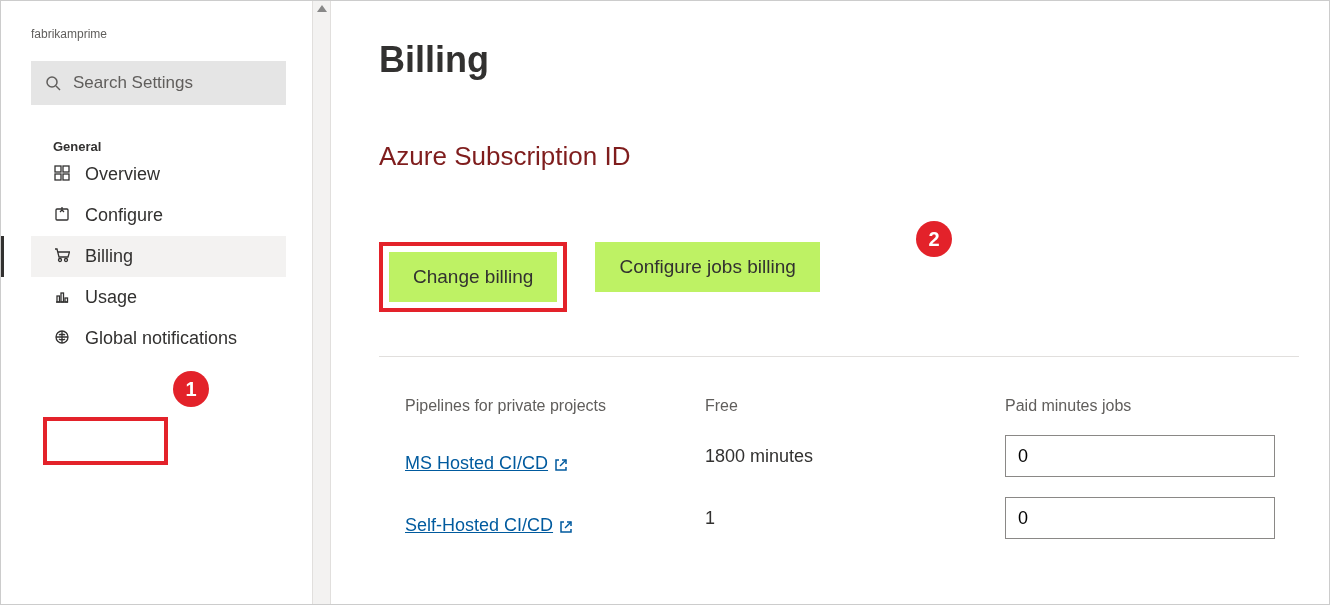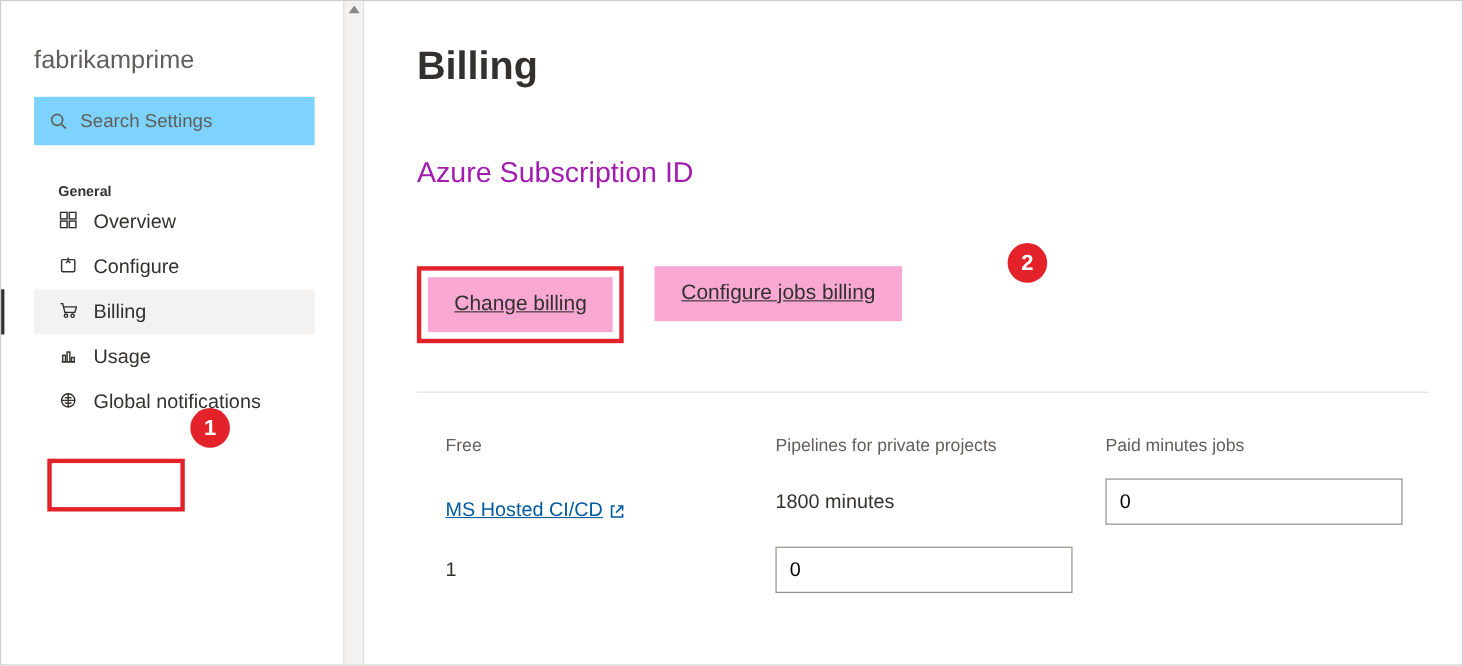--- a/index.html
+++ b/index.html
@@ -47,27 +47,27 @@
     width: calc(100% - 18px);
   }
   .org-title {
     font-size: 26px;
     font-weight: 600;
     white-space: nowrap;
     overflow: hidden;
     text-overflow: ellipsis;
   }
   .org-sub {
-    font-size: 23px;
+    font-size: 12px;
     color: #605e5c;
-    margin-top: 16px;
+    margin-top: 2px;
   }
   .search-box {
     margin-top: 20px;
-    background: #7dd3fc;
+    background: #e5e5e5;
     height: 44px;
     display: flex;
     align-items: center;
     padding: 0 14px;
     gap: 12px;
   }
   .search-box input {
     border: none;
     background: transparent;
     outline: none;
@@ -143,37 +143,36 @@
     overflow: hidden;
   }
   .page-title {
     font-size: 36px;
     font-weight: 700;
   }
   .sub-heading {
     font-size: 26px;
     font-weight: 400;
     margin-top: 60px;
-    color: #a21caf;
+    color: #7f1d1d;
   }
   .button-row {
     margin-top: 70px;
     display: flex;
     gap: 28px;
     align-items: flex-start;
   }
   .btn {
-    background: #f9a8d4;
+    background: #bef264;
     border: none;
     padding: 14px 24px;
     font-size: 19px;
     color: #323130;
     cursor: pointer;
     font-family: inherit;
-    text-decoration: underline;
   }
   .change-billing-box {
     border: 4px solid #e3222a;
     padding: 6px;
     display: inline-block;
   }
   .change-billing-box .btn { margin: 0; }
 
   .divider {
     border: none;
@@ -309,22 +308,22 @@
       </span>
       <button class="btn">Configure jobs billing</button>
     </div>
 
     <div class="callout-badge callout-2">2</div>
 
     <hr class="divider">
 
     <div class="pipe-table">
       <div class="pipe-header">
+        <div>Pipelines for private projects</div>
         <div>Free</div>
-        <div>Pipelines for private projects</div>
         <div>Paid minutes jobs</div>
       </div>
 
       <div class="pipe-row">
         <div>
           <a class="pipe-link">
             <span>MS Hosted CI/CD</span>
             <span class="ext-icon">
               <svg viewBox="0 0 14 14" width="14" height="14" fill="none" stroke="#005a9e" stroke-width="1.5">
                   <path d="M5 2H2v10h10V9"></path>
@@ -332,18 +331,30 @@
                   <line x1="12" y1="2" x2="6" y2="8"></line>
                 </svg>
             </span>
           </a>
         </div>
         <div>1800 minutes</div>
         <div><input class="paid-input" type="text" value="0" style=""></div>
       </div>
 
       <div class="pipe-row">
+        <div>
+          <a class="pipe-link">
+            <span>Self-Hosted CI/CD</span>
+            <span class="ext-icon">
+              <svg viewBox="0 0 14 14" width="14" height="14" fill="none" stroke="#005a9e" stroke-width="1.5">
+                  <path d="M5 2H2v10h10V9"></path>
+                  <path d="M8 2h4v4"></path>
+                  <line x1="12" y1="2" x2="6" y2="8"></line>
+                </svg>
+            </span>
+          </a>
+        </div>
         <div>1</div>
         <div><input class="paid-input" type="text" value="0" style=""></div>
       </div>
     </div>
   </main>
 </div>
 
 </body></html>

